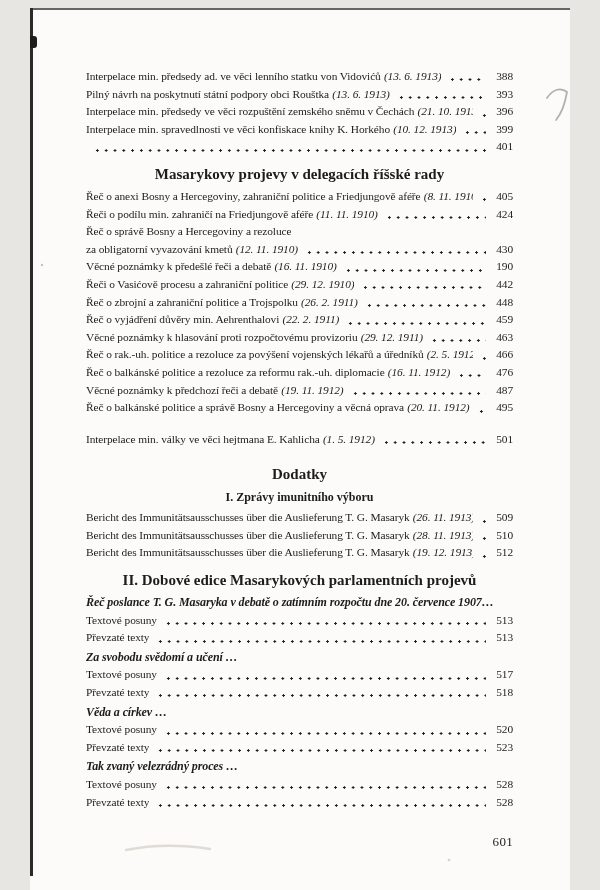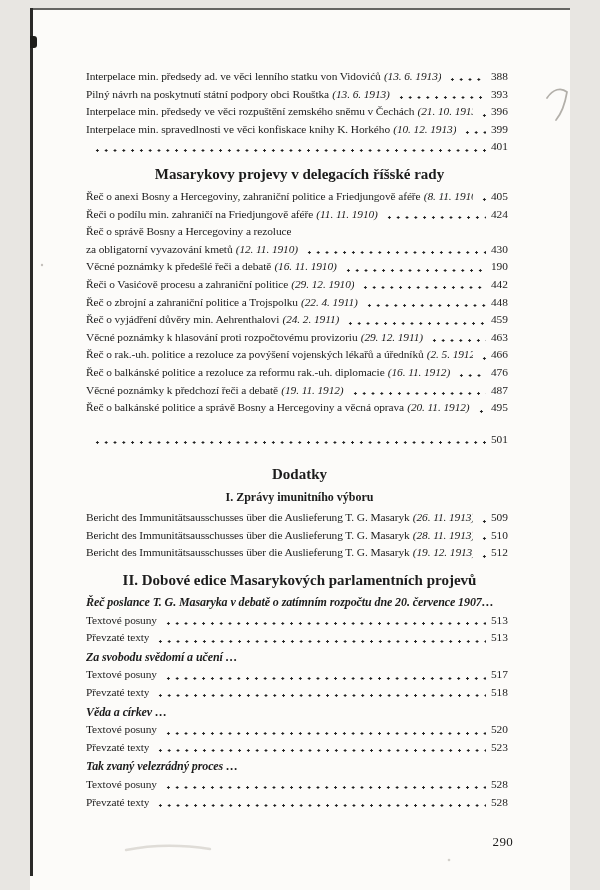--- a/index.html
+++ b/index.html
@@ -18,21 +18,21 @@
   .toc{position:absolute;left:56px;right:57px;top:60px;font-size:11.4px;letter-spacing:-0.1px;}
   .row{display:flex;align-items:baseline;line-height:17.6px;white-space:nowrap;overflow:hidden;}
   .t{flex:0 1 auto;overflow:hidden;}
   .t em{font-style:italic;margin-left:.28em;}
   .dots{
     flex:1 1 8px;min-width:8px;align-self:stretch;margin-left:5px;
     background-image:radial-gradient(circle,#1f1f1f 1.05px,rgba(0,0,0,0) 1.45px);
     background-size:8.8px 3.2px;background-repeat:repeat-x;
     background-position:2px calc(100% - 4px);
   }
-  .pg{flex:0 0 auto;min-width:22px;text-align:left;padding-left:5px;}
+  .pg{flex:0 0 auto;min-width:22px;text-align:right;padding-left:5px;}
   .h1{font-weight:bold;text-align:center;font-size:15px;line-height:19px;margin:9px 0 4px;letter-spacing:0;}
   .h2{font-weight:bold;text-align:center;font-size:12px;line-height:18px;margin:2px 0 3px;letter-spacing:0;}
   .hi{font-weight:bold;font-style:italic;font-size:12px;line-height:17.6px;margin-top:2px;white-space:nowrap;overflow:hidden;}
   .gap{width:100%;}
   .pagenum{position:absolute;right:57px;top:826px;font-size:13px;letter-spacing:.3px;}
 </style>
 </head>
 <body>
 
 <div class="sheet">
@@ -89,26 +89,26 @@
         <span class="t"><span>Věcné poznámky k předešlé řeči a debatě</span><em>(16. 11. 1910)</em></span>
         <span class="dots"></span>
         <span class="pg">190</span>
       </div>
       <div class="row">
         <span class="t"><span>Řeči o Vasićově procesu a zahraniční politice</span><em>(29. 12. 1910)</em></span>
         <span class="dots"></span>
         <span class="pg">442</span>
       </div>
       <div class="row">
-        <span class="t"><span>Řeč o zbrojní a zahraniční politice a Trojspolku</span><em>(22. 4. 1911)</em></span>
+        <span class="t"><span>Řeč o zbrojní a zahraniční politice a Trojspolku</span><em>(26. 2. 1911)</em></span>
         <span class="dots"></span>
         <span class="pg">448</span>
       </div>
       <div class="row">
-        <span class="t"><span>Řeč o vyjádření důvěry min. Aehrenthalovi</span><em>(24. 2. 1911)</em></span>
+        <span class="t"><span>Řeč o vyjádření důvěry min. Aehrenthalovi</span><em>(22. 2. 1911)</em></span>
         <span class="dots"></span>
         <span class="pg">459</span>
       </div>
       <div class="row">
         <span class="t"><span>Věcné poznámky k hlasování proti rozpočtovému provizoriu</span><em>(29. 12. 1911)</em></span>
         <span class="dots"></span>
         <span class="pg">463</span>
       </div>
       <div class="row">
         <span class="t"><span>Řeč o rak.-uh. politice a rezoluce za povýšení vojenských lékařů a úředníků</span><em>(2. 5. 1912)</em></span>
@@ -125,20 +125,21 @@
         <span class="dots"></span>
         <span class="pg">487</span>
       </div>
       <div class="row">
         <span class="t"><span>Řeč o balkánské politice a správě Bosny a Hercegoviny a věcná oprava</span><em>(20. 11. 1912)</em></span>
         <span class="dots"></span>
         <span class="pg">495</span>
       </div>
       <div class="gap" style="height: 14px;"></div>
       <div class="row">
+        <span class="t"><span>Interpelace min. války ve věci hejtmana E. Kahlicha</span><em>(1. 5. 1912)</em></span>
         <span class="dots"></span>
         <span class="pg">501</span>
       </div>
       <div class="gap" style="height: 8px;"></div>
       <div class="h1">Dodatky</div>
       <div class="h2">I. Zprávy imunitního výboru</div>
       <div class="row">
         <span class="t"><span>Bericht des Immunitätsausschusses über die Auslieferung T. G. Masaryk</span><em>(26. 11. 1913)</em></span>
         <span class="dots"></span>
         <span class="pg">509</span>
@@ -193,21 +194,21 @@
         <span class="dots"></span>
         <span class="pg">528</span>
       </div>
       <div class="row">
         <span class="t"><span>Převzaté texty</span></span>
         <span class="dots"></span>
         <span class="pg">528</span>
       </div>
     </div>
 
-  <div class="pagenum">290</div>
+  <div class="pagenum">601</div>
 
   <svg class="artifacts" viewBox="0 0 600 890">
     <path d="M517 90 C523 81, 531 79, 537 84 C535 96, 531 106, 526 112" fill="none" stroke="#a5a19b" stroke-width="1.7" stroke-linecap="round" opacity="0.85"></path>
     <path d="M96 842 Q135 834 180 841" fill="none" stroke="#d7d4ce" stroke-width="2.4" stroke-linecap="round" opacity="0.8"></path>
     <path d="M585 3 L597 11" fill="none" stroke="#9a9894" stroke-width="1.4" stroke-linecap="round" opacity="0.7"></path>
     <circle cx="12" cy="257" r="1.2" fill="#b5b2ac" opacity="0.8"></circle>
     <circle cx="419" cy="852" r="1.3" fill="#c8c5bf" opacity="0.8"></circle>
   </svg>
 
 </div>

